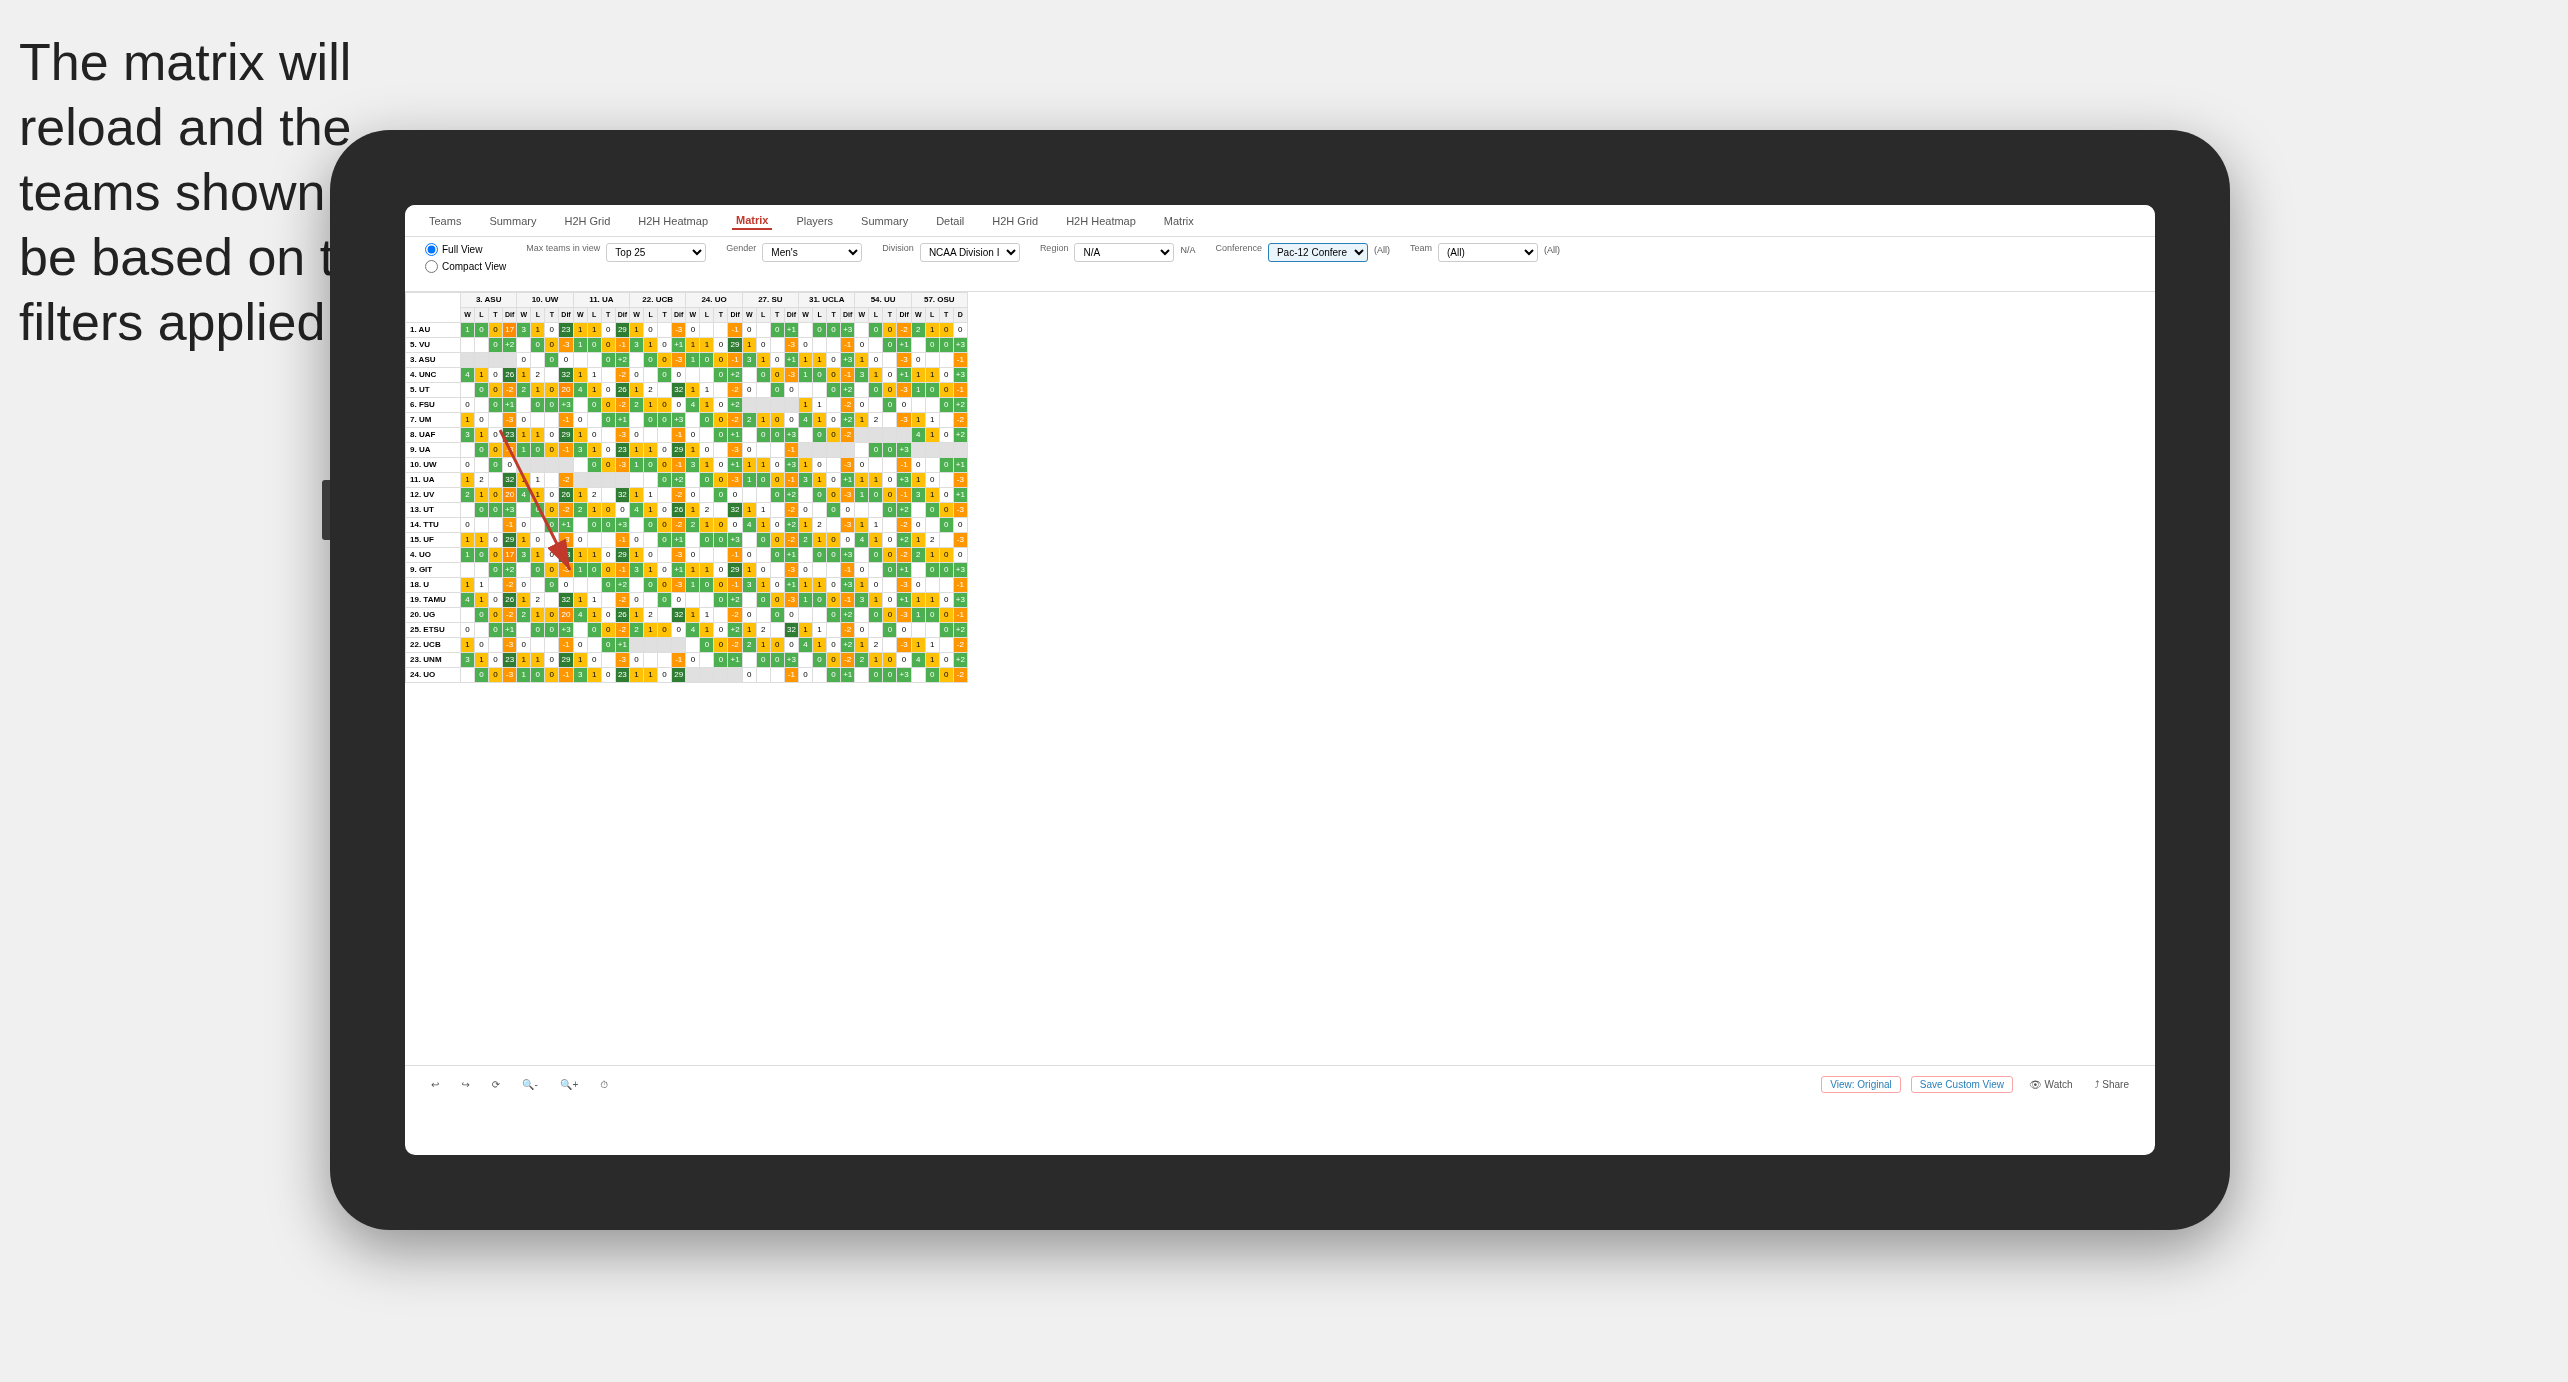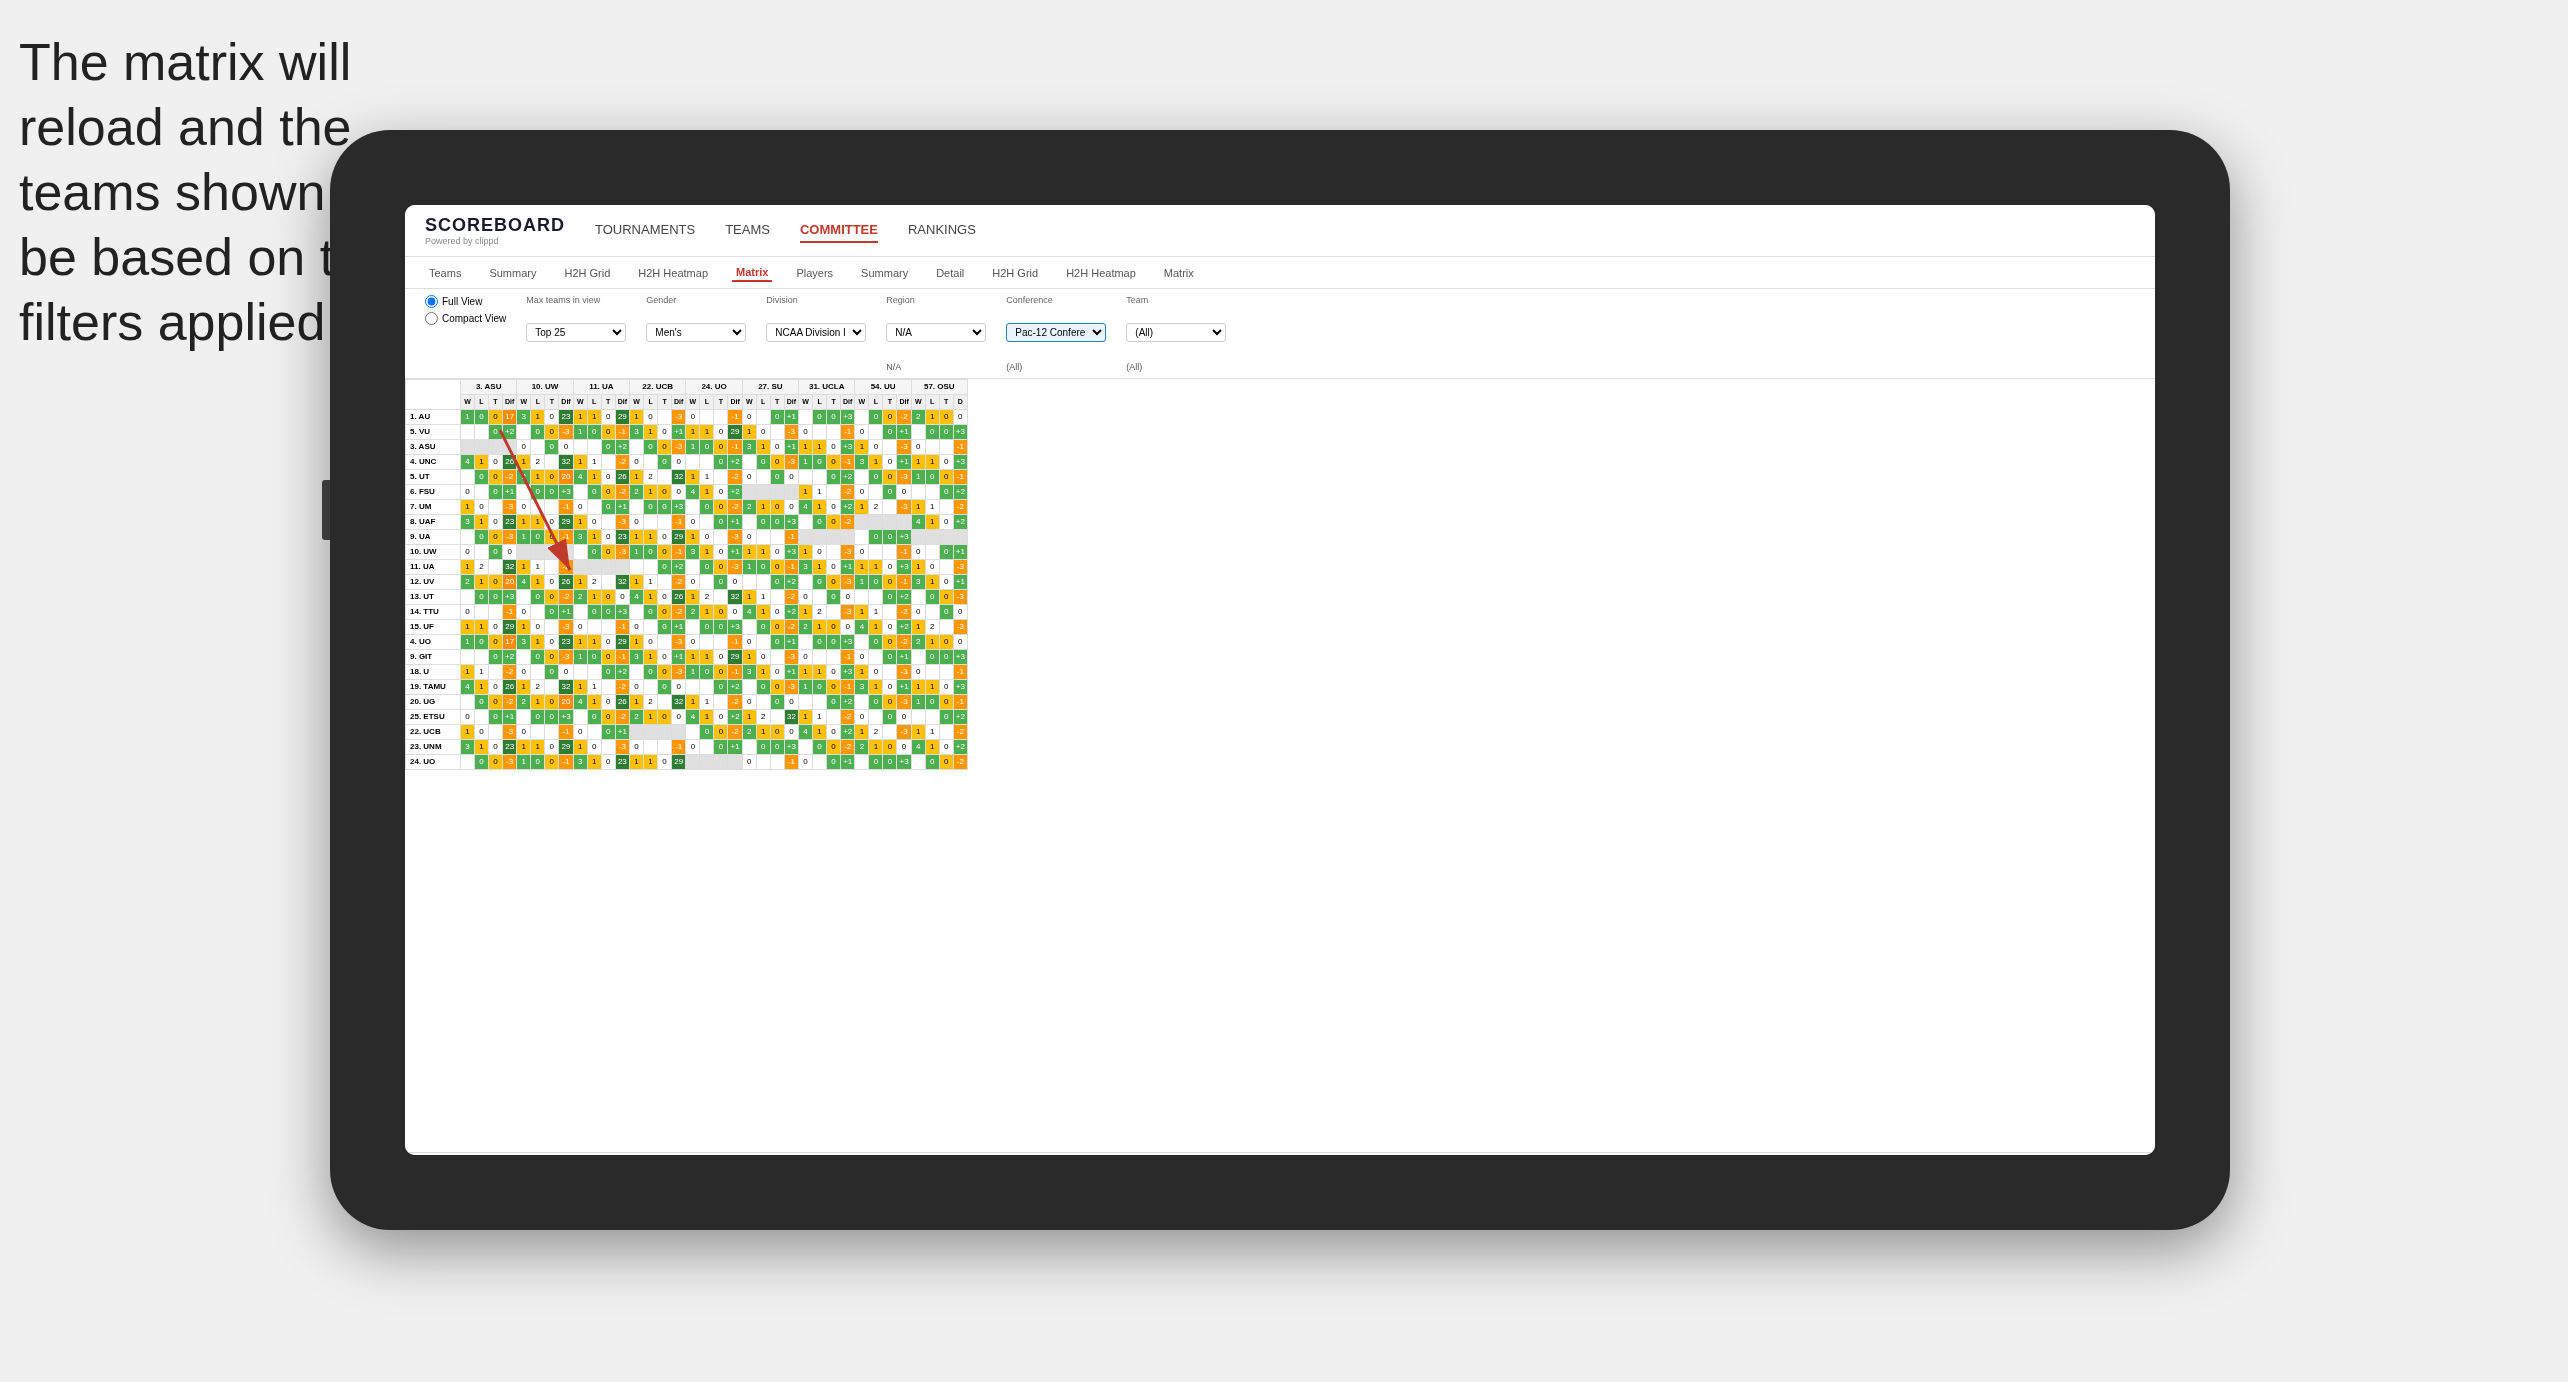--- a/index.html
+++ b/index.html
@@ -136,22 +136,22 @@
     }
 
     .radio-item {
       display: flex;
       align-items: center;
       gap: 4px;
     }
 
     .filter-group {
       display: flex;
-      flex-direction: column;
-      gap: 18px;
+      flex-direction: row;
+      gap: 6px;
     }
 
     .filter-label {
       font-size: 9px;
       color: #666;
     }
 
     .filter-select {
       font-size: 10px;
       border: 1px solid #ccc;
@@ -270,32 +270,20 @@
 <body>
 
 <div class="annotation-text">
   The matrix will reload and the teams shown will be based on the filters applied
 </div>
 
 <div class="tablet-frame">
   <div class="tablet-side-btn"></div>
   <div class="tablet-screen">
 
-    <div class="app-header">
-      <div class="logo-area">
-        <div class="logo-title">SCOREBOARD</div>
-        <div class="logo-sub">Powered by clippd</div>
-      </div>
-      <div class="nav-tabs">
-        <a class="nav-tab">TOURNAMENTS</a>
-        <a class="nav-tab">TEAMS</a>
-        <a class="nav-tab active">COMMITTEE</a>
-        <a class="nav-tab">RANKINGS</a>
-      </div>
-    </div>
 
     <div class="sub-nav">
       <span class="sub-nav-tab">Teams</span>
       <span class="sub-nav-tab">Summary</span>
       <span class="sub-nav-tab">H2H Grid</span>
       <span class="sub-nav-tab">H2H Heatmap</span>
       <span class="sub-nav-tab active">Matrix</span>
       <span class="sub-nav-tab">Players</span>
       <span class="sub-nav-tab">Summary</span>
       <span class="sub-nav-tab">Detail</span>

